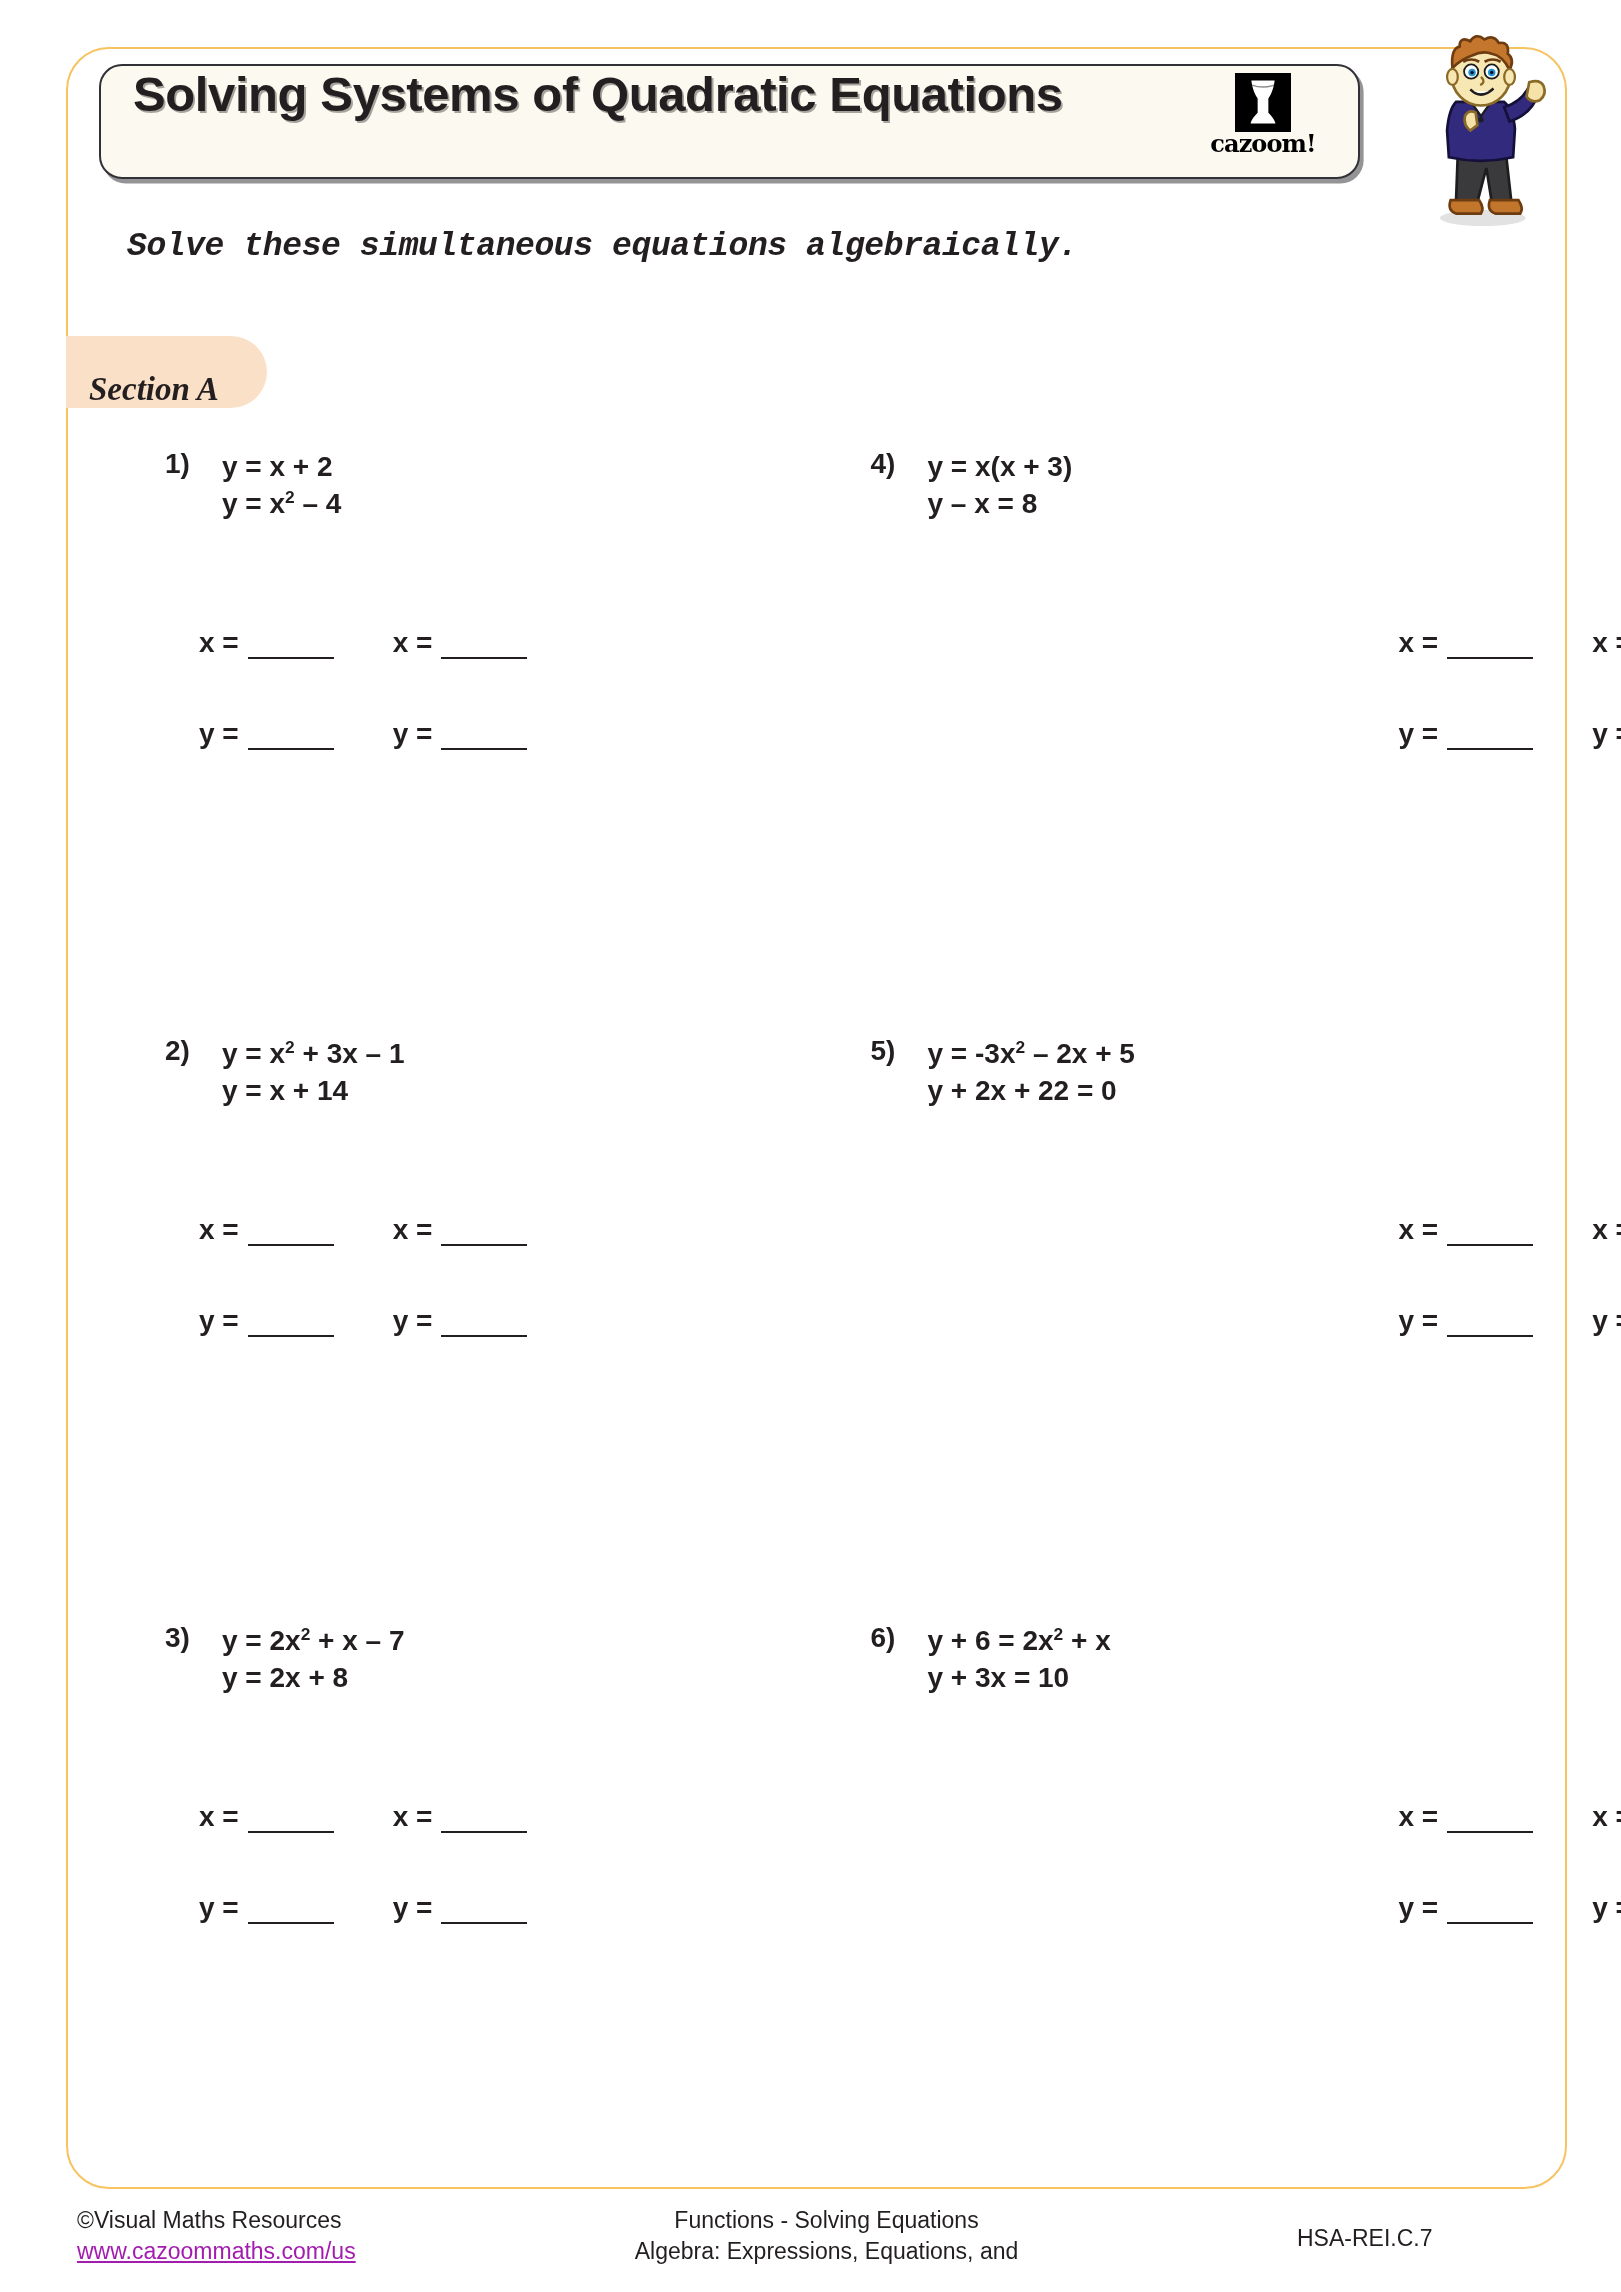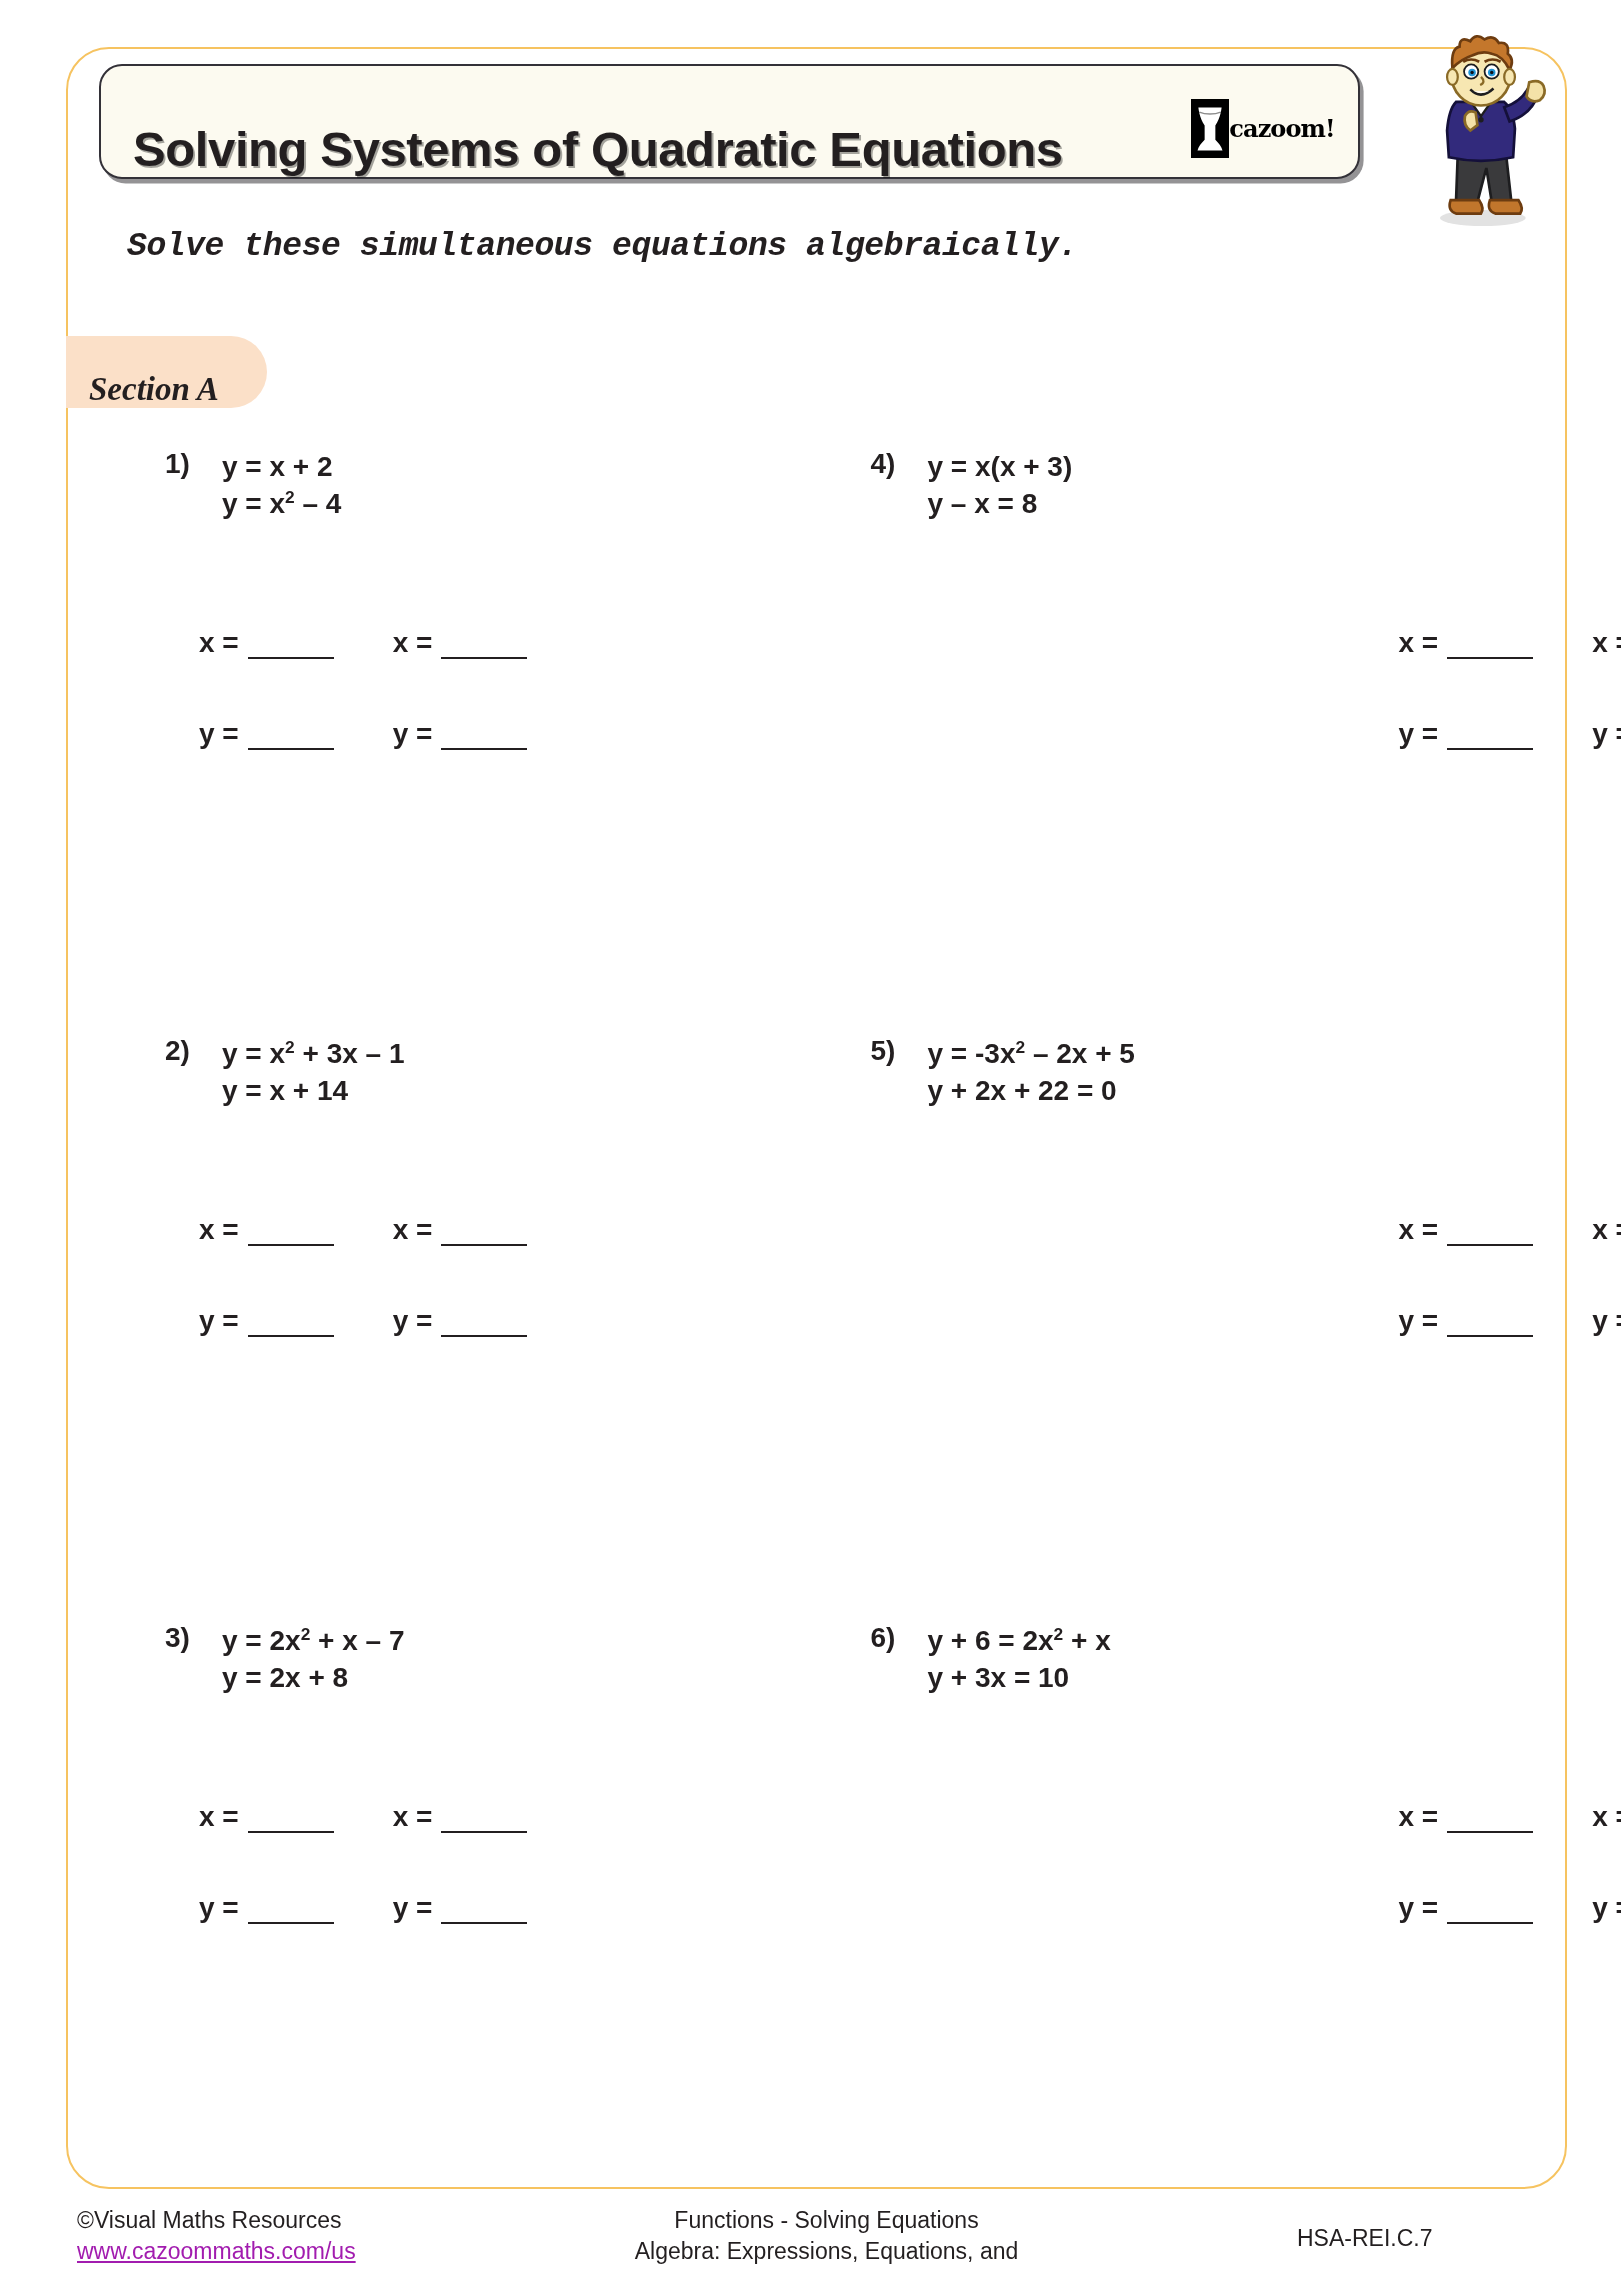--- a/index.html
+++ b/index.html
@@ -35,41 +35,41 @@
     left: 99px;
     top: 64px;
     width: 1261px;
     height: 115px;
     background: #fcfaf0;
     border: 2.7px solid #333138;
     border-radius: 23px;
     box-sizing: border-box;
     box-shadow: 3.6px 4.5px 0 rgba(60,58,62,0.55);
     display: flex;
-    align-items: flex-end;
+    align-items: flex-start;
     z-index: 5;
   }
   .title-text {
     font-size: 49px;
     font-weight: bold;
     letter-spacing: -0.4px;
     color: #231f20;
     margin-left: 32px;
     white-space: nowrap;
     text-shadow: 1.8px 1.8px 0 rgba(0,0,0,0.35);
     flex: 1 1 auto;
   }
 
   
   .cazoom-logo {
     width: 136px;
     height: 97px;
     margin-right: 27px;
     display: flex;
-    flex-direction: row;
+    flex-direction: column;
     align-items: center;
     justify-content: center;
     flex: 0 0 auto;
   }
   .cazoom-mark {
     width: 56px;
     height: 59px;
     background: #000000;
     display: flex;
     align-items: center;

